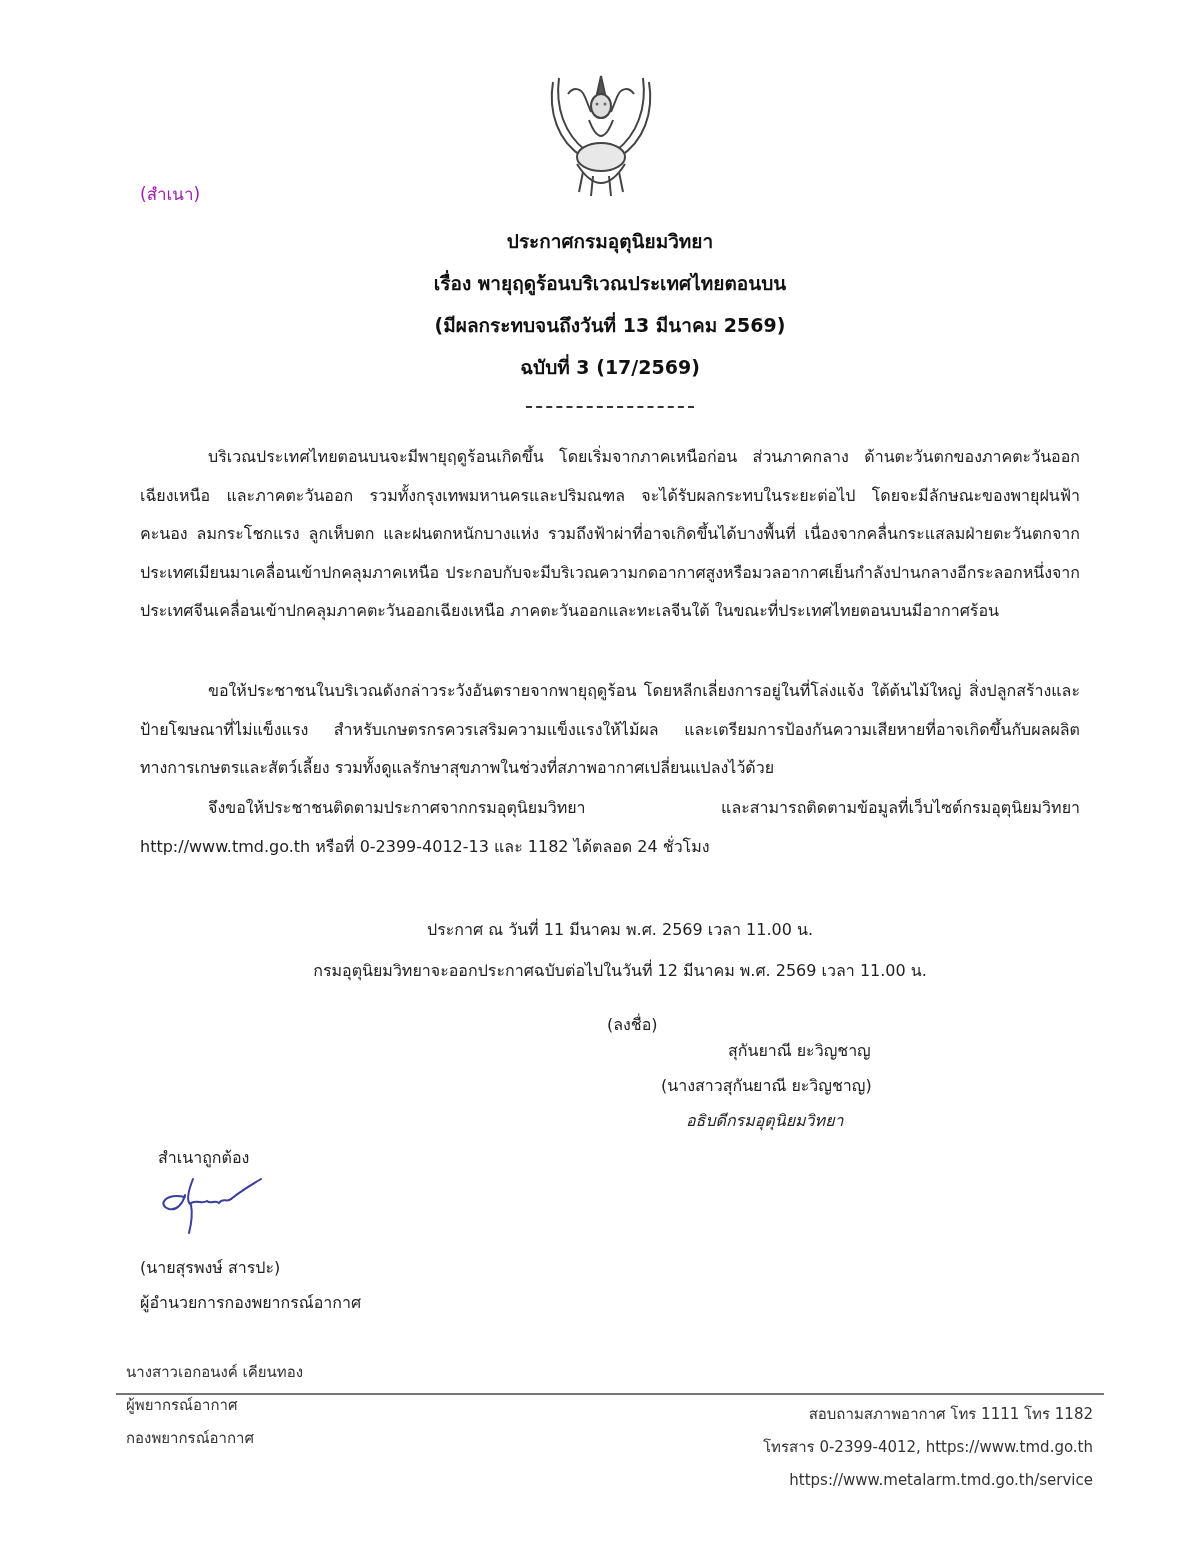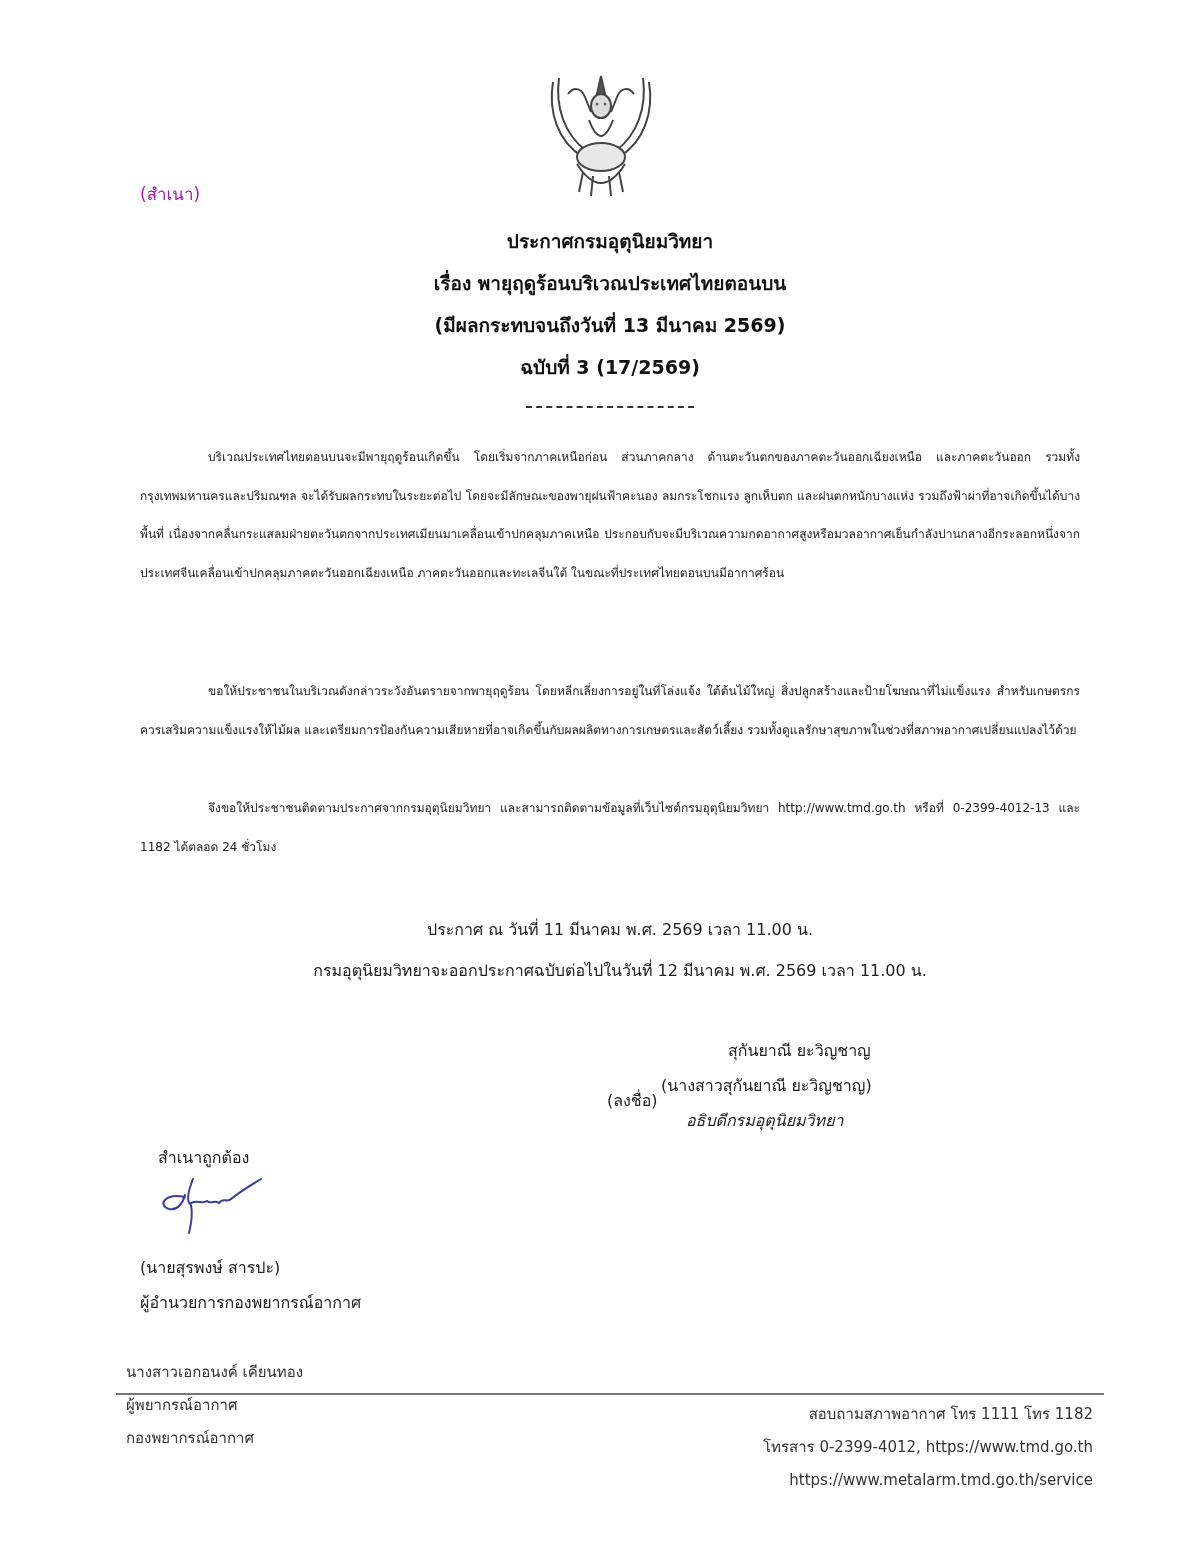--- a/index.html
+++ b/index.html
@@ -6,21 +6,21 @@
   body {
     width: 1200px; height: 1553px; position: relative; overflow: hidden;
     font-family: "DejaVu Sans", "Liberation Sans", sans-serif;
     color: #222222;
   }
   .abs { position: absolute; }
   .emblem { left: 543px; top: 72px; width: 116px; height: 128px; }
   .copy-mark { left: 140px; top: 180px; font-size: 17px; color: #a21caf; }
   .title-line { position: absolute; left: 0; width: 1220px; text-align: center; font-weight: bold; font-size: 19px; color: #111; }
   .divider { left: 526px; top: 406px; width: 168px; border-top: 2px dashed #333; }
-  .para { left: 140px; width: 940px; font-size: 12px; line-height: 38.5px; color: #222; text-align: justify; }
+  .para { left: 140px; width: 940px; font-size: 16px; line-height: 38.5px; color: #222; text-align: justify; }
   .para .indent { display: inline-block; width: 68px; }
   .center-line { position: absolute; left: 0; width: 1240px; text-align: center; font-size: 16px; color: #222; }
   .sig { font-size: 16px; color: #222; white-space: nowrap; }
   .footer-rule { left: 116px; top: 1393px; width: 988px; border-top: 2px solid #777; }
   .footer-left { left: 118px; font-size: 15px; color: #333; line-height: 33px; }
   .footer-right { right: 107px; font-size: 15px; color: #333; line-height: 33px; text-align: right; }
   .signature-scribble { left: 155px; top: 1175px; width: 110px; height: 60px; }
 </style>
 </head>
 <body>
@@ -58,21 +58,21 @@
 <div class="title-line" style="top:352px;">ฉบับที่ 3 (17/2569)</div>
 <div class="abs divider"></div>
 
 <div class="abs para" style="top:438px;"><span class="indent"></span><span>บริเวณประเทศไทยตอนบนจะมีพายุฤดูร้อนเกิดขึ้น โดยเริ่มจากภาคเหนือก่อน ส่วนภาคกลาง ด้านตะวันตกของภาคตะวันออกเฉียงเหนือ และภาคตะวันออก รวมทั้งกรุงเทพมหานครและปริมณฑล จะได้รับผลกระทบในระยะต่อไป โดยจะมีลักษณะของพายุฝนฟ้าคะนอง ลมกระโชกแรง ลูกเห็บตก และฝนตกหนักบางแห่ง รวมถึงฟ้าผ่าที่อาจเกิดขึ้นได้บางพื้นที่ เนื่องจากคลื่นกระแสลมฝ่ายตะวันตกจากประเทศเมียนมาเคลื่อนเข้าปกคลุมภาคเหนือ ประกอบกับจะมีบริเวณความกดอากาศสูงหรือมวลอากาศเย็นกำลังปานกลางอีกระลอกหนึ่งจากประเทศจีนเคลื่อนเข้าปกคลุมภาคตะวันออกเฉียงเหนือ ภาคตะวันออกและทะเลจีนใต้ ในขณะที่ประเทศไทยตอนบนมีอากาศร้อน</span></div>
 <div class="abs para" style="top:672px;"><span class="indent"></span><span>ขอให้ประชาชนในบริเวณดังกล่าวระวังอันตรายจากพายุฤดูร้อน โดยหลีกเลี่ยงการอยู่ในที่โล่งแจ้ง ใต้ต้นไม้ใหญ่ สิ่งปลูกสร้างและป้ายโฆษณาที่ไม่แข็งแรง สำหรับเกษตรกรควรเสริมความแข็งแรงให้ไม้ผล และเตรียมการป้องกันความเสียหายที่อาจเกิดขึ้นกับผลผลิตทางการเกษตรและสัตว์เลี้ยง รวมทั้งดูแลรักษาสุขภาพในช่วงที่สภาพอากาศเปลี่ยนแปลงไว้ด้วย</span></div>
 <div class="abs para" style="top:789px;"><span class="indent"></span><span>จึงขอให้ประชาชนติดตามประกาศจากกรมอุตุนิยมวิทยา และสามารถติดตามข้อมูลที่เว็บไซต์กรมอุตุนิยมวิทยา http://www.tmd.go.th หรือที่ 0-2399-4012-13 และ 1182 ได้ตลอด 24 ชั่วโมง</span></div>
 
 <div class="center-line" style="top:917px;">ประกาศ ณ วันที่ 11 มีนาคม พ.ศ. 2569 เวลา 11.00 น.</div>
 <div class="center-line" style="top:958px;">กรมอุตุนิยมวิทยาจะออกประกาศฉบับต่อไปในวันที่ 12 มีนาคม พ.ศ. 2569  เวลา 11.00 น.</div>
 
-<div class="abs sig" style="left:607px; top:1088px;">(ลงชื่อ)</div>
+<div class="abs sig" style="left:607px; top:1012px;">(ลงชื่อ)</div>
 <div class="abs sig" style="left:697px; top:1038px;margin-left:31px;">สุกันยาณี ยะวิญชาญ</div>
 <div class="abs sig" style="left:661px; top:1073px;text-align:right;">(นางสาวสุกันยาณี ยะวิญชาญ)</div>
 <div class="abs sig" style="left:686px; top:1108px;font-style:italic;">อธิบดีกรมอุตุนิยมวิทยา</div>
 
 <div class="abs sig" style="left:158px; top:1145px;">สำเนาถูกต้อง</div>
 <svg class="abs signature-scribble" viewBox="0 0 110 60">
   <g fill="none" stroke="#3a3f9e" stroke-width="2" stroke-linecap="round">
     <path d="M30 22 C10 18 2 30 14 34 C22 36 28 28 30 20"></path>
     <path d="M38 4 C34 14 30 26 36 30 C38 40 36 50 34 58"></path>
     <path d="M36 28 C44 24 46 30 52 26 C56 30 60 24 64 28 C68 22 72 28 76 24"></path>

